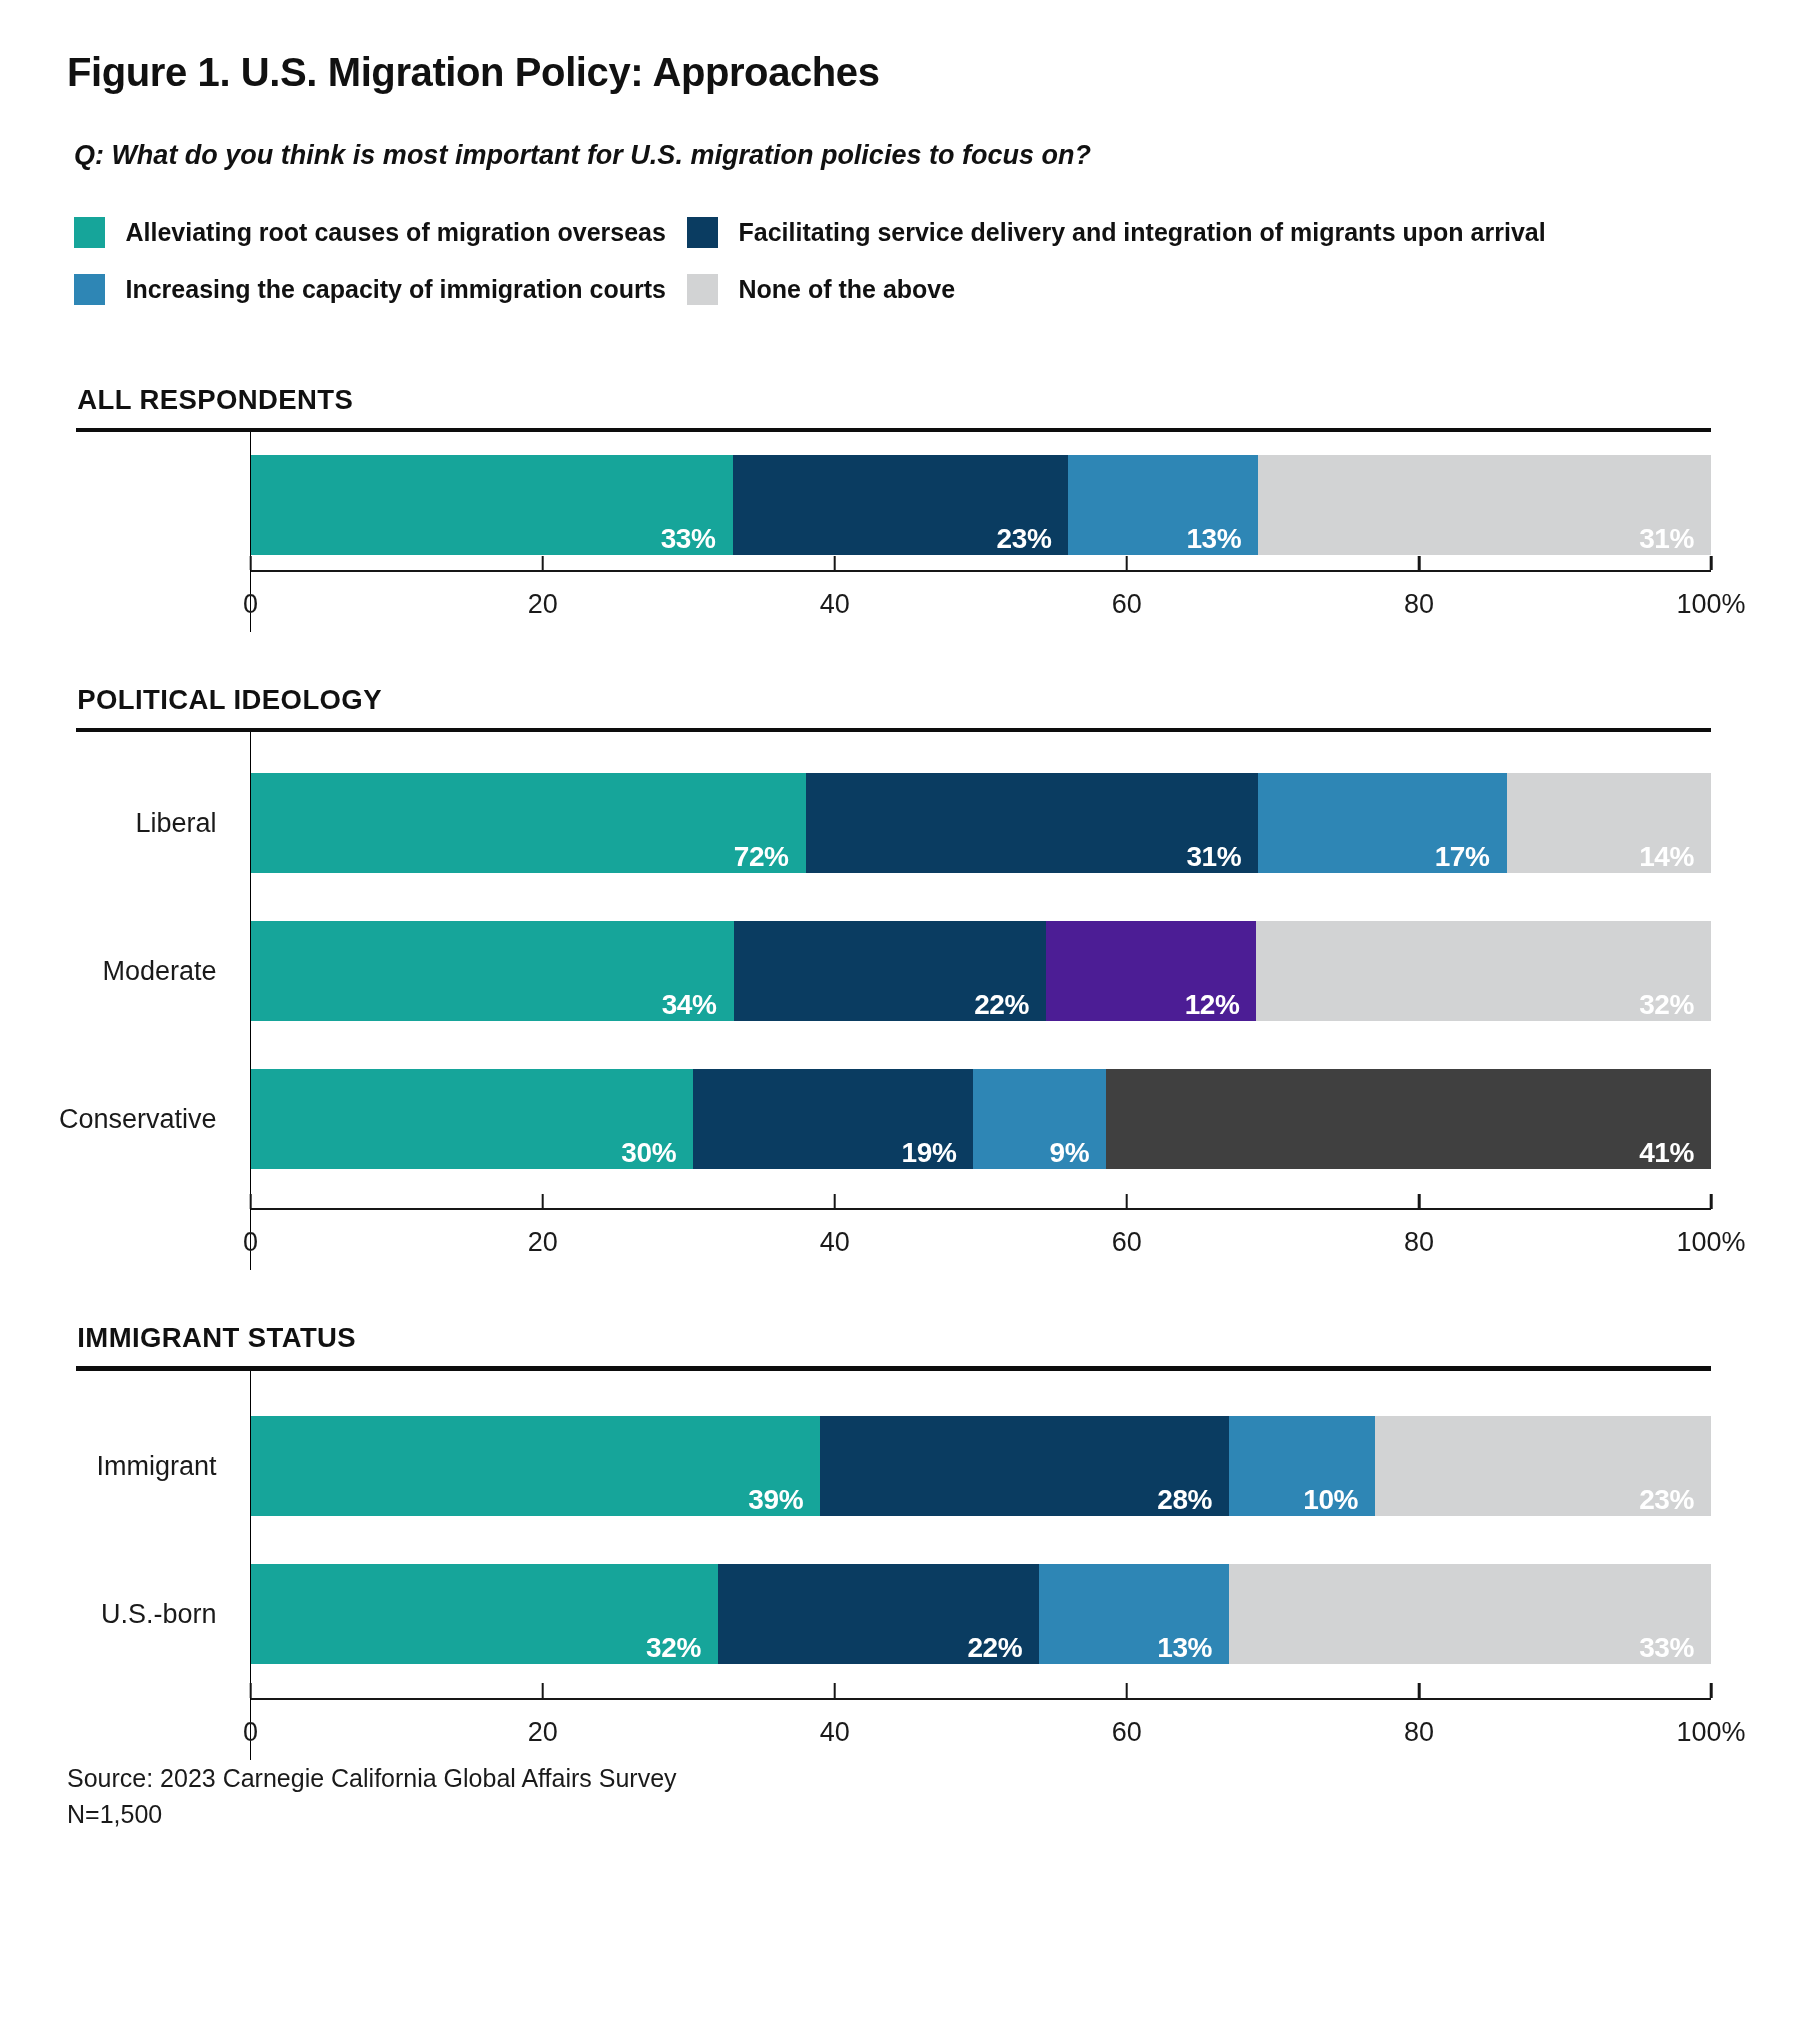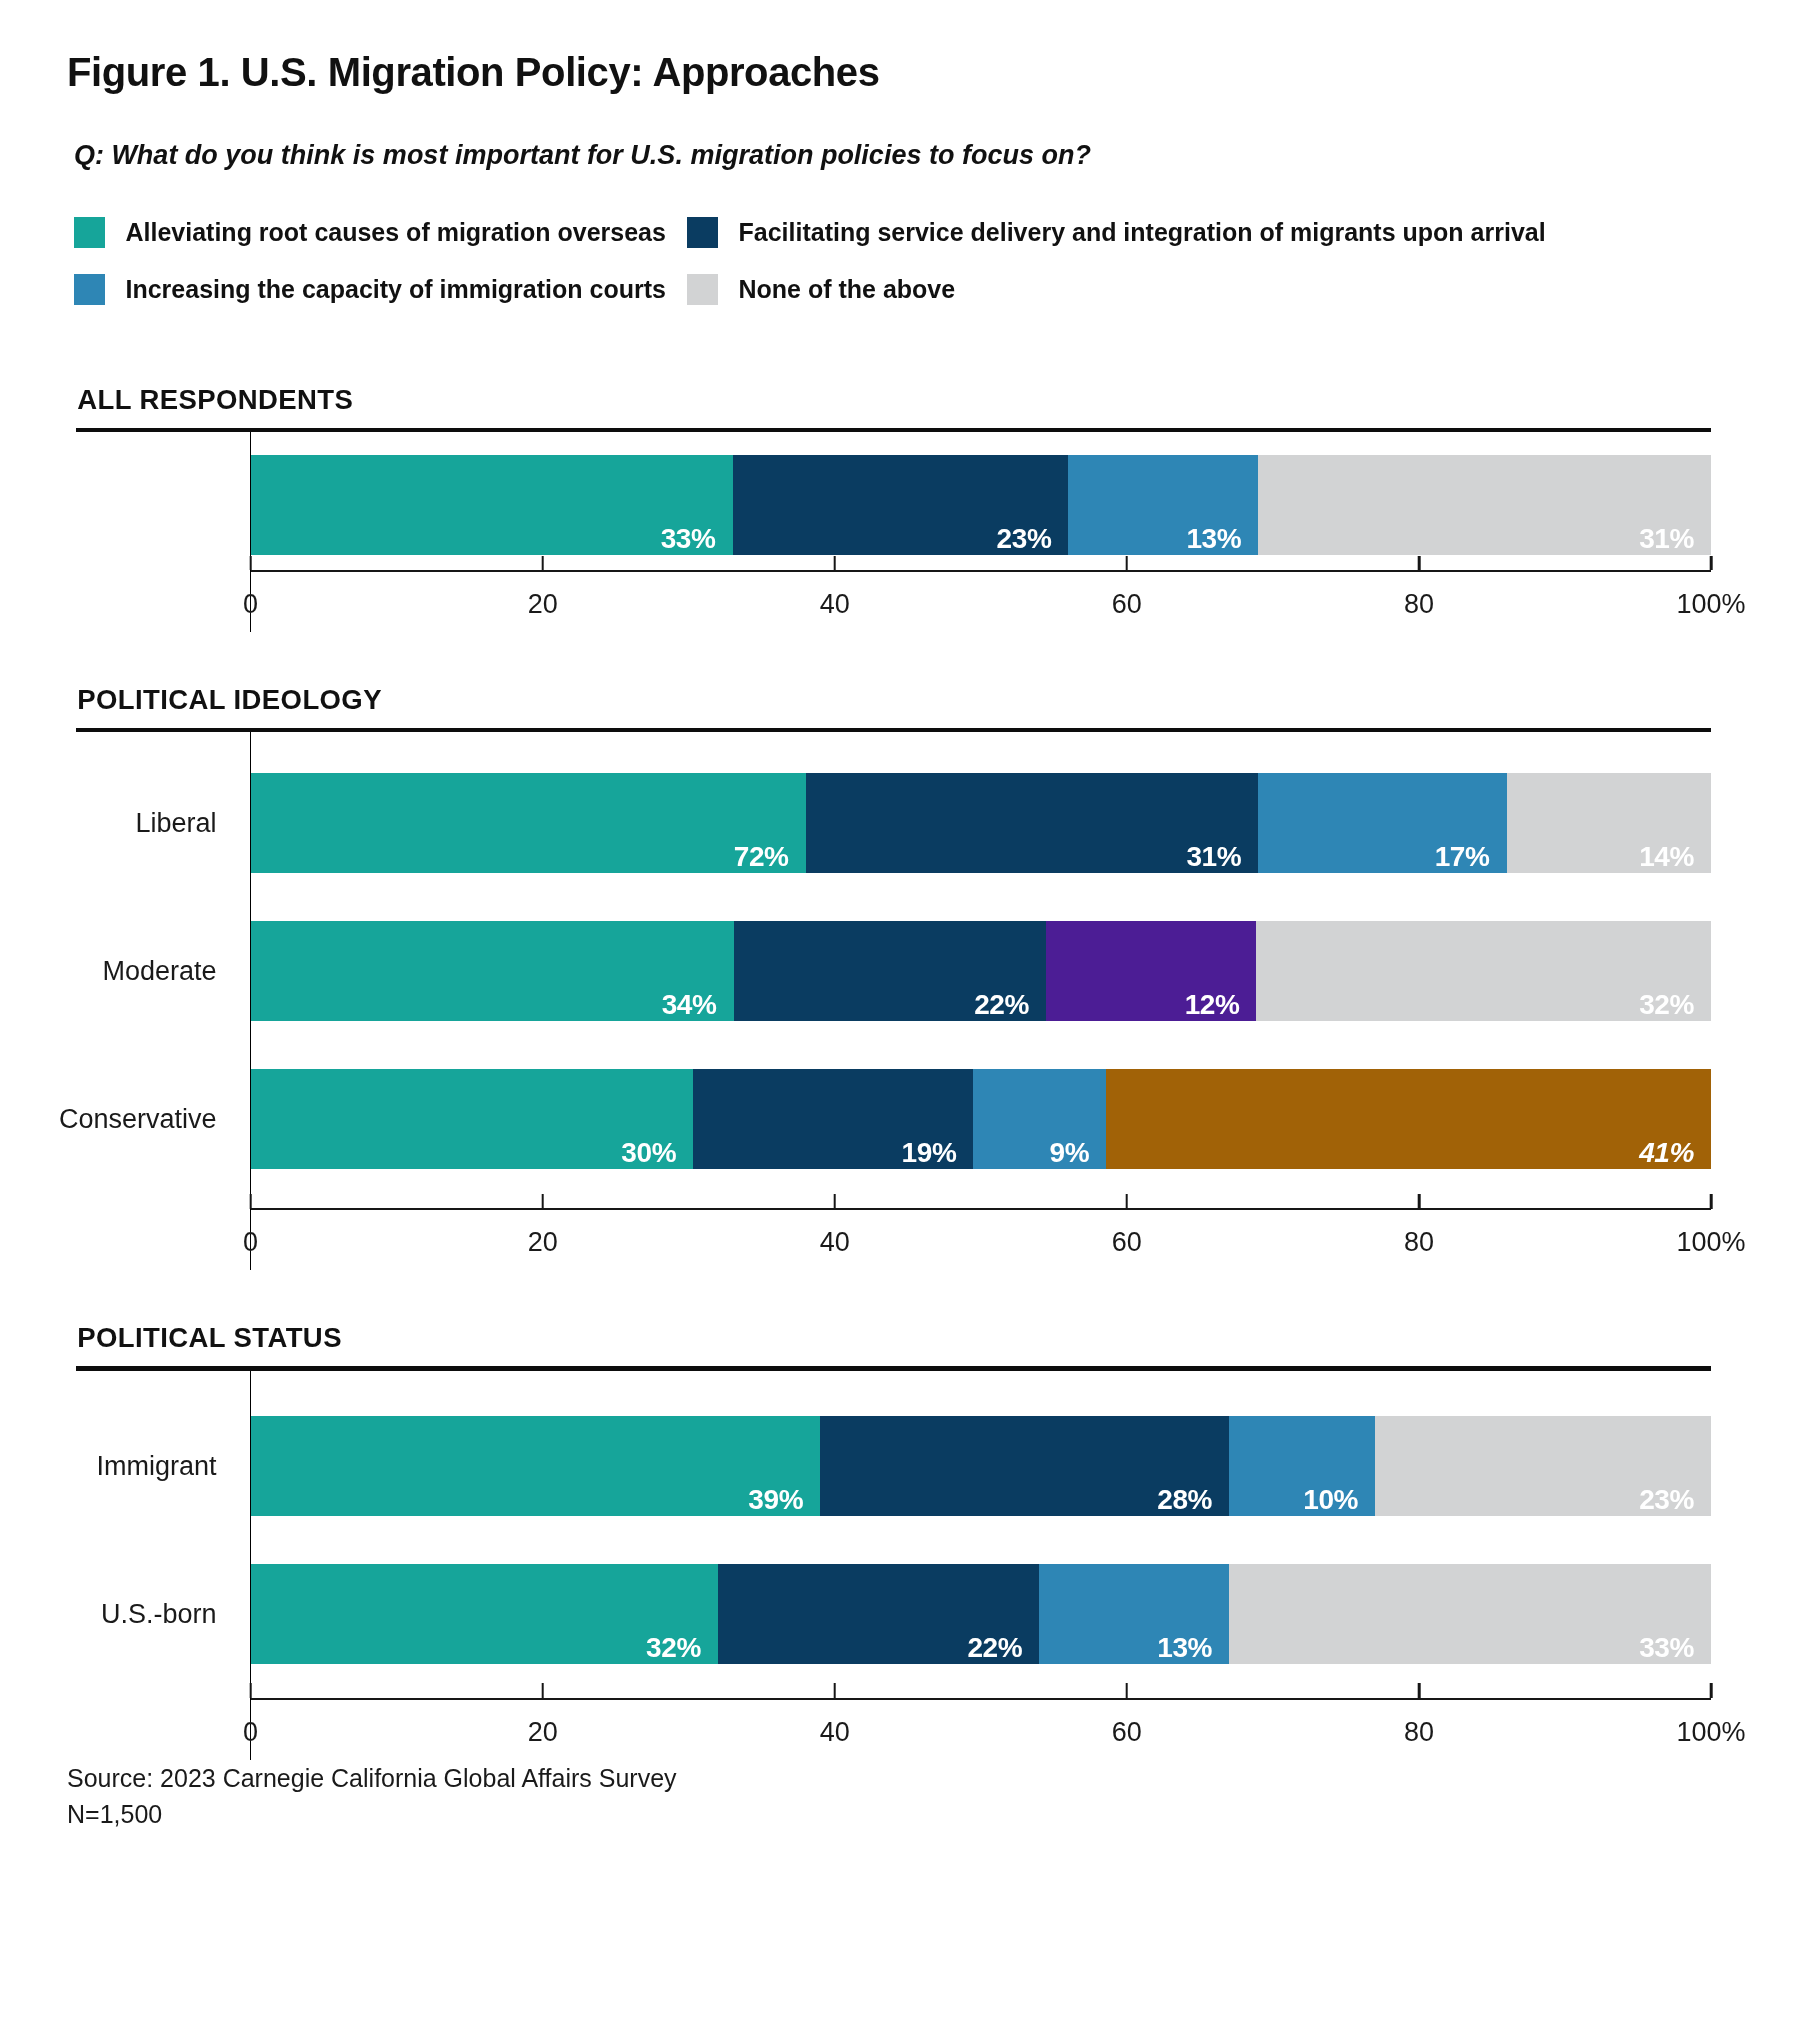--- a/index.html
+++ b/index.html
@@ -133,42 +133,42 @@
             <div class="row-label">Conservative</div>
             <div class="segment" title="Alleviating root causes of migration overseas" style="background: rgb(22, 165, 154); flex-grow: 30; flex-basis: 0px;">
               <div class="pct-label">30%</div>
             </div>
             <div class="segment" title="Facilitating service delivery and integration of migrants upon arrival" style="background: rgb(10, 60, 97); flex-grow: 19; flex-basis: 0px;">
               <div class="pct-label">19%</div>
             </div>
             <div class="segment" title="Increasing the capacity of immigration courts" style="background: rgb(46, 134, 181); flex-grow: 9; flex-basis: 0px;">
               <div class="pct-label">9%</div>
             </div>
-            <div class="segment" title="None of the above" style="background: #a16207; flex-grow: 41; flex-basis: 0px; font-style: italic;">
+            <div class="segment" title="None of the above" style="background: #404040; flex-grow: 41; flex-basis: 0px;">
               <div class="pct-label">41%</div>
             </div>
           </div>
           <div class="axis" style="margin-top: 39px;">
             <div class="tick" style="left: 0%;"></div>
             <div class="tick-label" style="left: 0%;">0</div>
             <div class="tick" style="left: 20%;"></div>
             <div class="tick-label" style="left: 20%;">20</div>
             <div class="tick" style="left: 40%;"></div>
             <div class="tick-label" style="left: 40%;">40</div>
             <div class="tick" style="left: 60%;"></div>
             <div class="tick-label" style="left: 60%;">60</div>
             <div class="tick" style="left: 80%;"></div>
             <div class="tick-label" style="left: 80%;">80</div>
             <div class="tick" style="left: 100%;"></div>
             <div class="tick-label" style="left: 100%;">100%</div>
           </div>
         </div>
       </div>
       <div class="section">
-        <div class="section-title">POLITICAL STATUS</div>
+        <div class="section-title">IMMIGRANT STATUS</div>
         <div class="section-rule"></div>
         <div class="plot" style="padding-top: 45px;">
           <div class="bar-row">
             <div class="row-label">Immigrant</div>
             <div class="segment" title="Alleviating root causes of migration overseas" style="background: rgb(22, 165, 154); flex-grow: 39; flex-basis: 0px;">
               <div class="pct-label">39%</div>
             </div>
             <div class="segment" title="Facilitating service delivery and integration of migrants upon arrival" style="background: rgb(10, 60, 97); flex-grow: 28; flex-basis: 0px;">
               <div class="pct-label">28%</div>
             </div>

